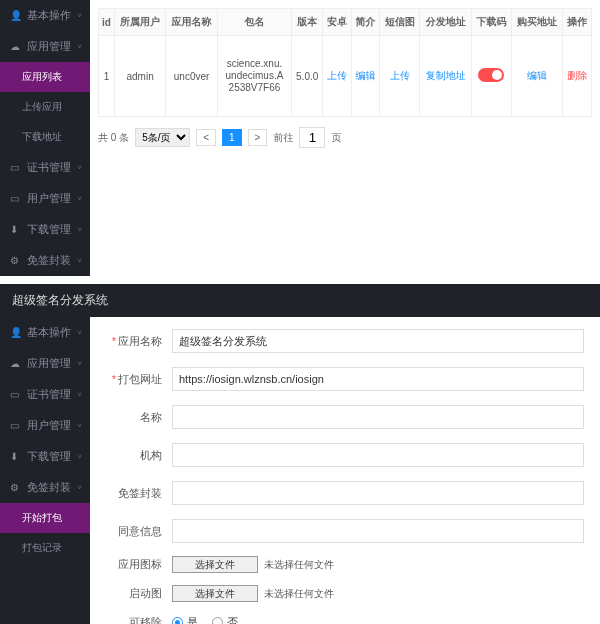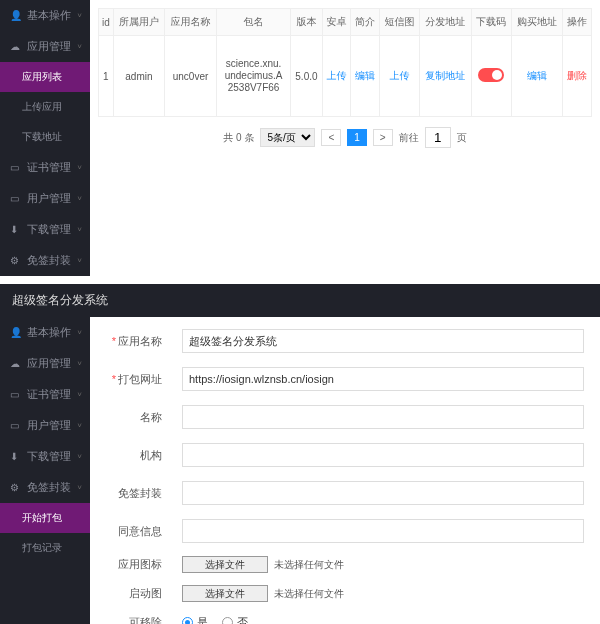--- a/index.html
+++ b/index.html
@@ -7,37 +7,37 @@
 .app{display:flex;width:600px}
 .sidebar{width:90px;background:#20222a;color:#8a8d99;flex-shrink:0}
 .sidebar .item{display:flex;align-items:center;padding:8px 10px;cursor:pointer;font-size:11px;position:relative}
 .sidebar .item.active{background:#701a75;color:#fff}
 .sidebar .item.sub{padding-left:22px;font-size:10px}
 .sidebar .item .chev{position:absolute;right:8px;font-size:8px;color:#666}
 .sidebar .ico{width:12px;margin-right:5px;font-size:10px}
 .main{flex:1;background:#fff;padding:8px;overflow:hidden}
 table{width:100%;border-collapse:collapse;font-size:10px}
 th,td{border:1px solid #eee;padding:6px 2px;text-align:center;vertical-align:middle}
-th{background:#fafafa;font-weight:normal;color:#666}
+th{background:#fafafa;font-weight:bold;color:#666}
 td{color:#555}
 .link{color:#1890ff;cursor:pointer}
 .danger{color:#ff4d4f;cursor:pointer}
 .switch{display:inline-block;width:26px;height:14px;background:#ff4d4f;border-radius:7px;position:relative}
 .switch::after{content:"";position:absolute;width:10px;height:10px;background:#fff;border-radius:50%;top:2px;right:2px}
-.pager{display:flex;align-items:center;justify-content:center;gap:6px;margin-top:10px;font-size:10px;color:#666}
+.pager{display:flex;align-items:center;gap:6px;margin-top:10px;font-size:10px;color:#666}
 .pager .btn{border:1px solid #ddd;padding:2px 6px;cursor:pointer;background:#fff}
 .pager .btn.active{background:#1890ff;color:#fff;border-color:#1890ff}
 .pager input{width:26px;border:1px solid #ddd;padding:2px;text-align:center}
 .pager select{border:1px solid #ddd;padding:2px;font-size:10px}
 .section2{width:600px;margin-top:8px}
 .header2{background:#20222a;color:#ddd;padding:8px 12px;font-size:12px}
 .body2{display:flex}
 .form{flex:1;padding:12px 16px;background:#fff}
 .row{display:flex;align-items:center;margin-bottom:14px;font-size:11px}
-.row .lbl{width:56px;text-align:right;margin-right:20px;color:#555}
+.row .lbl{width:56px;text-align:right;margin-right:10px;color:#555}
 .row .lbl .req{color:#ff4d4f;margin-right:2px}
 .row input[type=text]{flex:1;border:1px solid #ddd;padding:5px 6px;font-size:11px;color:#333}
 .row input[type=text]::placeholder{color:#bbb}
 .row .filebtn{border:1px solid #999;padding:2px 22px;background:#efefef;margin-right:6px;cursor:pointer;font-size:10px}
 .row .filetxt{color:#555;font-size:10px}
 .radio{display:inline-flex;align-items:center;margin-right:14px;cursor:pointer}
 .radio .dot{width:11px;height:11px;border:1px solid #999;border-radius:50%;margin-right:4px;display:inline-block;position:relative}
 .radio.checked .dot{border-color:#1890ff}
 .radio.checked .dot::after{content:"";position:absolute;width:5px;height:5px;background:#1890ff;border-radius:50%;top:2px;left:2px}
 .wrap{word-break:break-all;max-width:60px;margin:16px auto;line-height:1.2}

